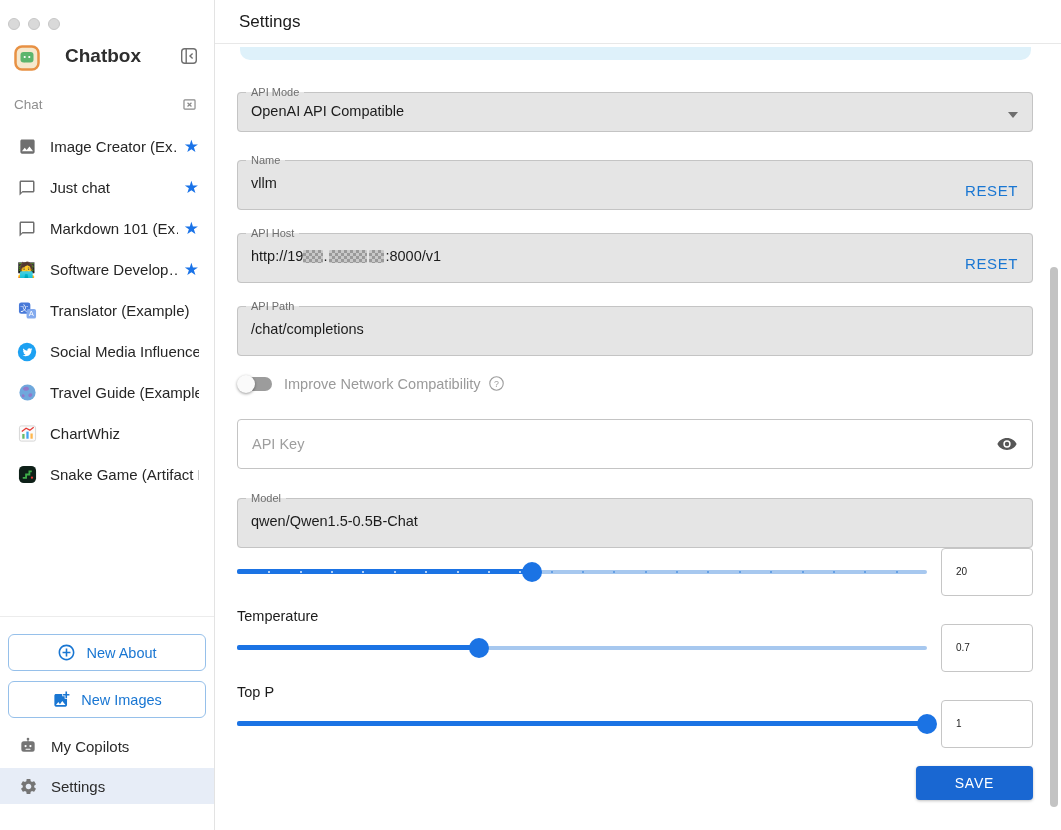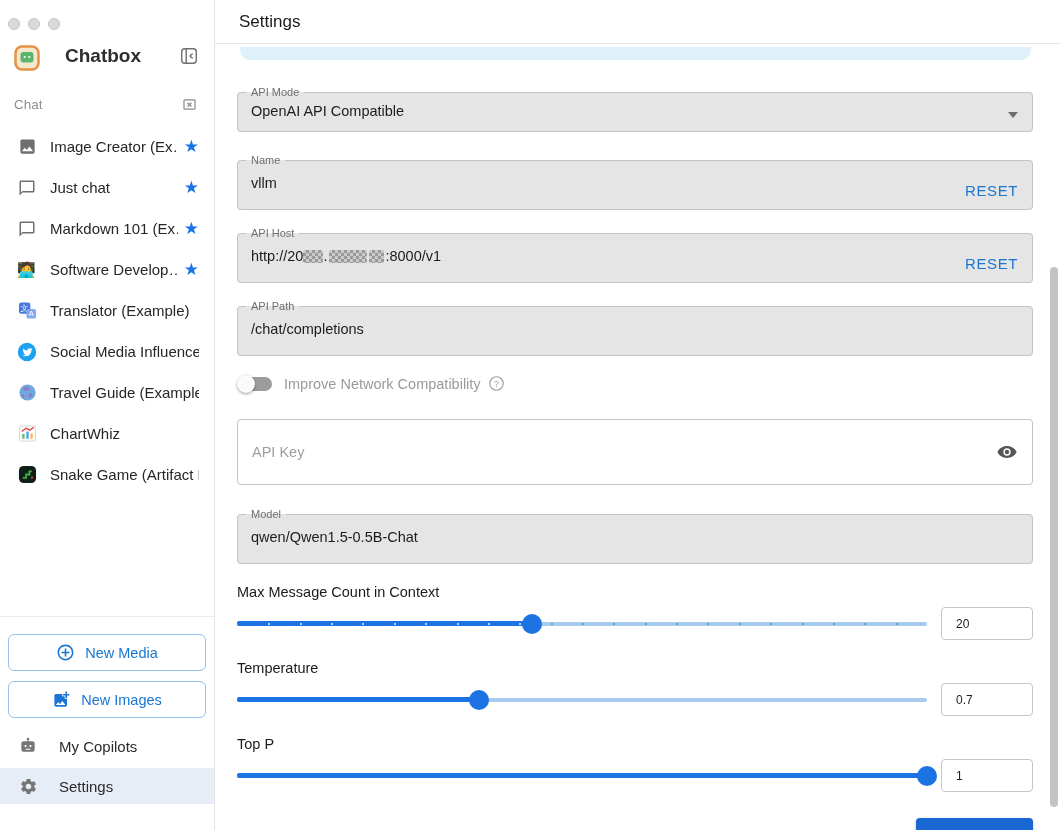--- a/index.html
+++ b/index.html
@@ -20,21 +20,21 @@
   .clear-btn { width:18px; height:18px; display:flex; align-items:center; justify-content:center; cursor:pointer; }
   .session-list { margin-top:5px; }
   .session { height:41px; display:flex; align-items:center; padding:0 15px 0 17px; cursor:pointer; }
   .session .s-icon { width:20px; height:20px; margin-right:13px; display:flex; align-items:center; justify-content:center; font-size:16px; line-height:1; flex:none; }
   .session .s-label { flex:1; font-size:15px; color:#262626; white-space:nowrap; overflow:hidden; }
   .session .star { color:#1a73e8; font-size:17px; margin-left:6px; flex:none; }
   .sidebar-bottom { position:absolute; left:0; right:0; bottom:26px; }
   .sb-divider { border-top:1px solid #ececec; margin-bottom:17px; }
   .outline-btn { margin:0 8px 10px 8px; height:37px; border:1px solid #96c0ea; border-radius:6px; display:flex; align-items:center; justify-content:center; gap:10px; color:#1976d2; font-size:14.5px; cursor:pointer; background:#fff; }
   .outline-btn .b-icon { width:19px; height:19px; display:flex; }
-  .nav-row { height:36px; display:flex; align-items:center; gap:21px; padding:0 18px; font-size:15px; color:#2b2b2b; cursor:pointer; margin-top:4px; }
+  .nav-row { height:36px; display:flex; align-items:center; gap:13px; padding:0 18px; font-size:15px; color:#2b2b2b; cursor:pointer; margin-top:4px; }
   .nav-row .n-icon { width:20px; height:20px; display:flex; align-items:center; justify-content:center; }
   .nav-row.active { background:#e7edf7; }
   .nav-row.muted { color:#9c9c9c; }
 
   
   .main { flex:1; position:relative; overflow:hidden; background:#fff; }
   .main-header { height:44px; display:flex; align-items:center; padding:0 24px; border-bottom:1px solid #e8e8e8; }
   .page-title { font-size:17px; font-weight:500; color:#1b1b1b; }
   .tab-remnant { height:13px; margin:3px 30px 0 25px; background:#def1fa; border-radius:0 0 10px 10px; }
   .form { padding:26px 28px 0 22px; }
@@ -51,32 +51,32 @@
   .redact { display:inline-block; height:13px; vertical-align:-2px; border-radius:1px;
     background:conic-gradient(#9a9a9a 25%,#c9c9c9 0 50%,#9a9a9a 0 75%,#c9c9c9 0) 0 0/6px 6px; }
   .rd1{width:20px;} .rd2{width:38px; margin:0 2px;} .rd3{width:15px; margin-right:1px;}
 
   .toggle-row { display:flex; align-items:center; margin-top:19px; }
   .switch { width:33px; height:14px; border-radius:7px; background:#9c9c9c; position:relative; margin:0 12px 0 2px; cursor:pointer; }
   .switch .knob { position:absolute; left:-2px; top:-2px; width:18px; height:18px; border-radius:50%; background:#fafafa; box-shadow:0 1px 3px rgba(0,0,0,.4); }
   .toggle-label { font-size:14.5px; color:#9a9a9a; margin-right:7px; }
   .help-icon { width:17px; height:17px; display:flex; cursor:pointer; }
 
-  .api-key-box { margin-top:27px; height:66px; border:1px solid #c4c4c4; border-radius:4px; display:flex; align-items:center; padding:0 14px; }
+  .api-key-box { margin-top:27px; height:50px; border:1px solid #c4c4c4; border-radius:4px; display:flex; align-items:center; padding:0 14px; }
   .placeholder { color:#9e9e9e; font-size:14.5px; flex:1; }
   .eye-btn { width:22px; height:22px; display:flex; cursor:pointer; }
 
   .slider-label { font-size:14.5px; color:#1b1b1b; margin-top:20px; }
   .slider-row { display:flex; align-items:center; gap:14px; height:33px; margin-top:7px; }
   .slider { flex:1; position:relative; height:33px; }
   .slider .rail { position:absolute; left:0; right:0; top:50%; margin-top:-2px; height:4px; border-radius:2px; background:#a7c8ef; }
   .slider .fill { position:absolute; left:0; top:50%; margin-top:-2.5px; height:5px; border-radius:2px; background:#1b73e4; }
   .slider .ticks i { position:absolute; top:50%; margin-top:-1px; width:2px; height:2px; border-radius:50%; }
   .slider .thumb { position:absolute; top:50%; margin-top:-10px; width:20px; height:20px; border-radius:50%; background:#1b73e4; cursor:pointer; }
-  .value-box { width:92px; height:33px; border:1px solid #c6c6c6; border-radius:4px; display:flex; align-items:center; padding-left:14px; font-size:12px; color:#222; background:#fff; }
+  .value-box { width:92px; height:48px; border:1px solid #c6c6c6; border-radius:4px; display:flex; align-items:center; padding-left:14px; font-size:10px; color:#222; background:#fff; }
 
   .save-row { display:flex; justify-content:flex-end; margin-top:26px; }
   .save-btn { width:117px; height:34px; border:none; border-radius:4px; background:#1967d2; color:#fff; font-size:14px; letter-spacing:.8px; font-family:inherit; cursor:pointer; box-shadow:0 1px 3px rgba(0,0,0,.25); }
 
   .scrollbar-thumb { position:absolute; right:3px; top:267px; width:8px; height:540px; border-radius:4px; background:#c3c3c3; }
 </style>
 </head>
 <body>
 
 <div class="app">
@@ -205,21 +205,21 @@
       </div>
 
     <div class="sidebar-bottom">
       <div class="sb-divider"></div>
       <div class="outline-btn">
         <span class="b-icon">
             <svg width="19" height="19" viewBox="0 0 24 24" fill="#1976d2">
               <path d="M13 7h-2v4H7v2h4v4h2v-4h4v-2h-4V7zm-1-5C6.48 2 2 6.48 2 12s4.48 10 10 10 10-4.48 10-10S17.52 2 12 2zm0 18c-4.41 0-8-3.59-8-8s3.59-8 8-8 8 3.59 8 8-3.59 8-8 8z"></path>
             </svg>
           </span>
-        <span>New Media</span>
+        <span>New About</span>
       </div>
       <div class="outline-btn">
         <span class="b-icon">
             <svg width="19" height="19" viewBox="0 0 24 24" fill="#1976d2">
               <path d="M19 7v2.99s-1.99.01-2 0V7h-3s.01-1.99 0-2h3V2h2v3h3v2h-3zm-3 4V8h-3V5H5c-1.1 0-2 .9-2 2v12c0 1.1.9 2 2 2h12c1.1 0 2-.9 2-2v-8h-3zM5 19l3-4 2 3 3-4 4 5H5z"></path>
             </svg>
           </span>
         <span>New Images</span>
       </div>
       <div id="nav-rows">
@@ -260,21 +260,21 @@
       </fieldset>
 
       <fieldset class="field tall mt22">
         <legend>Name</legend>
         <div class="field-value">vllm</div>
         <span class="reset-btn">RESET</span>
       </fieldset>
 
       <fieldset class="field tall mt17">
         <legend>API Host</legend>
-        <div class="field-value"><span>http://20</span><span class="redact rd1"></span>.<span class="redact rd2"></span><span class="redact rd3"></span><span>:8000/v1</span></div>
+        <div class="field-value"><span>http://19</span><span class="redact rd1"></span>.<span class="redact rd2"></span><span class="redact rd3"></span><span>:8000/v1</span></div>
         <span class="reset-btn">RESET</span>
       </fieldset>
 
       <fieldset class="field tall mt17">
         <legend>API Path</legend>
         <div class="field-value">/chat/completions</div>
       </fieldset>
 
       <div class="toggle-row">
         <span class="switch">
@@ -297,21 +297,20 @@
             </svg>
           </span>
       </div>
 
       <fieldset class="field tall mt23">
         <legend>Model</legend>
         <div class="field-value">qwen/Qwen1.5-0.5B-Chat</div>
       </fieldset>
 
       <div id="sliders">
-          <div class="slider-label">Max Message Count in Context</div>
           <div class="slider-row">
             <div class="slider">
               <div class="rail"></div>
               <div class="fill" style="width:42.7%"></div>
               <div class="ticks">
                 <i style="left: 4.54545%; background: rgba(255, 255, 255, 0.9);"></i>
                 <i style="left: 9.09091%; background: rgba(255, 255, 255, 0.9);"></i>
                 <i style="left: 13.6364%; background: rgba(255, 255, 255, 0.9);"></i>
                 <i style="left: 18.1818%; background: rgba(255, 255, 255, 0.9);"></i>
                 <i style="left: 22.7273%; background: rgba(255, 255, 255, 0.9);"></i>

